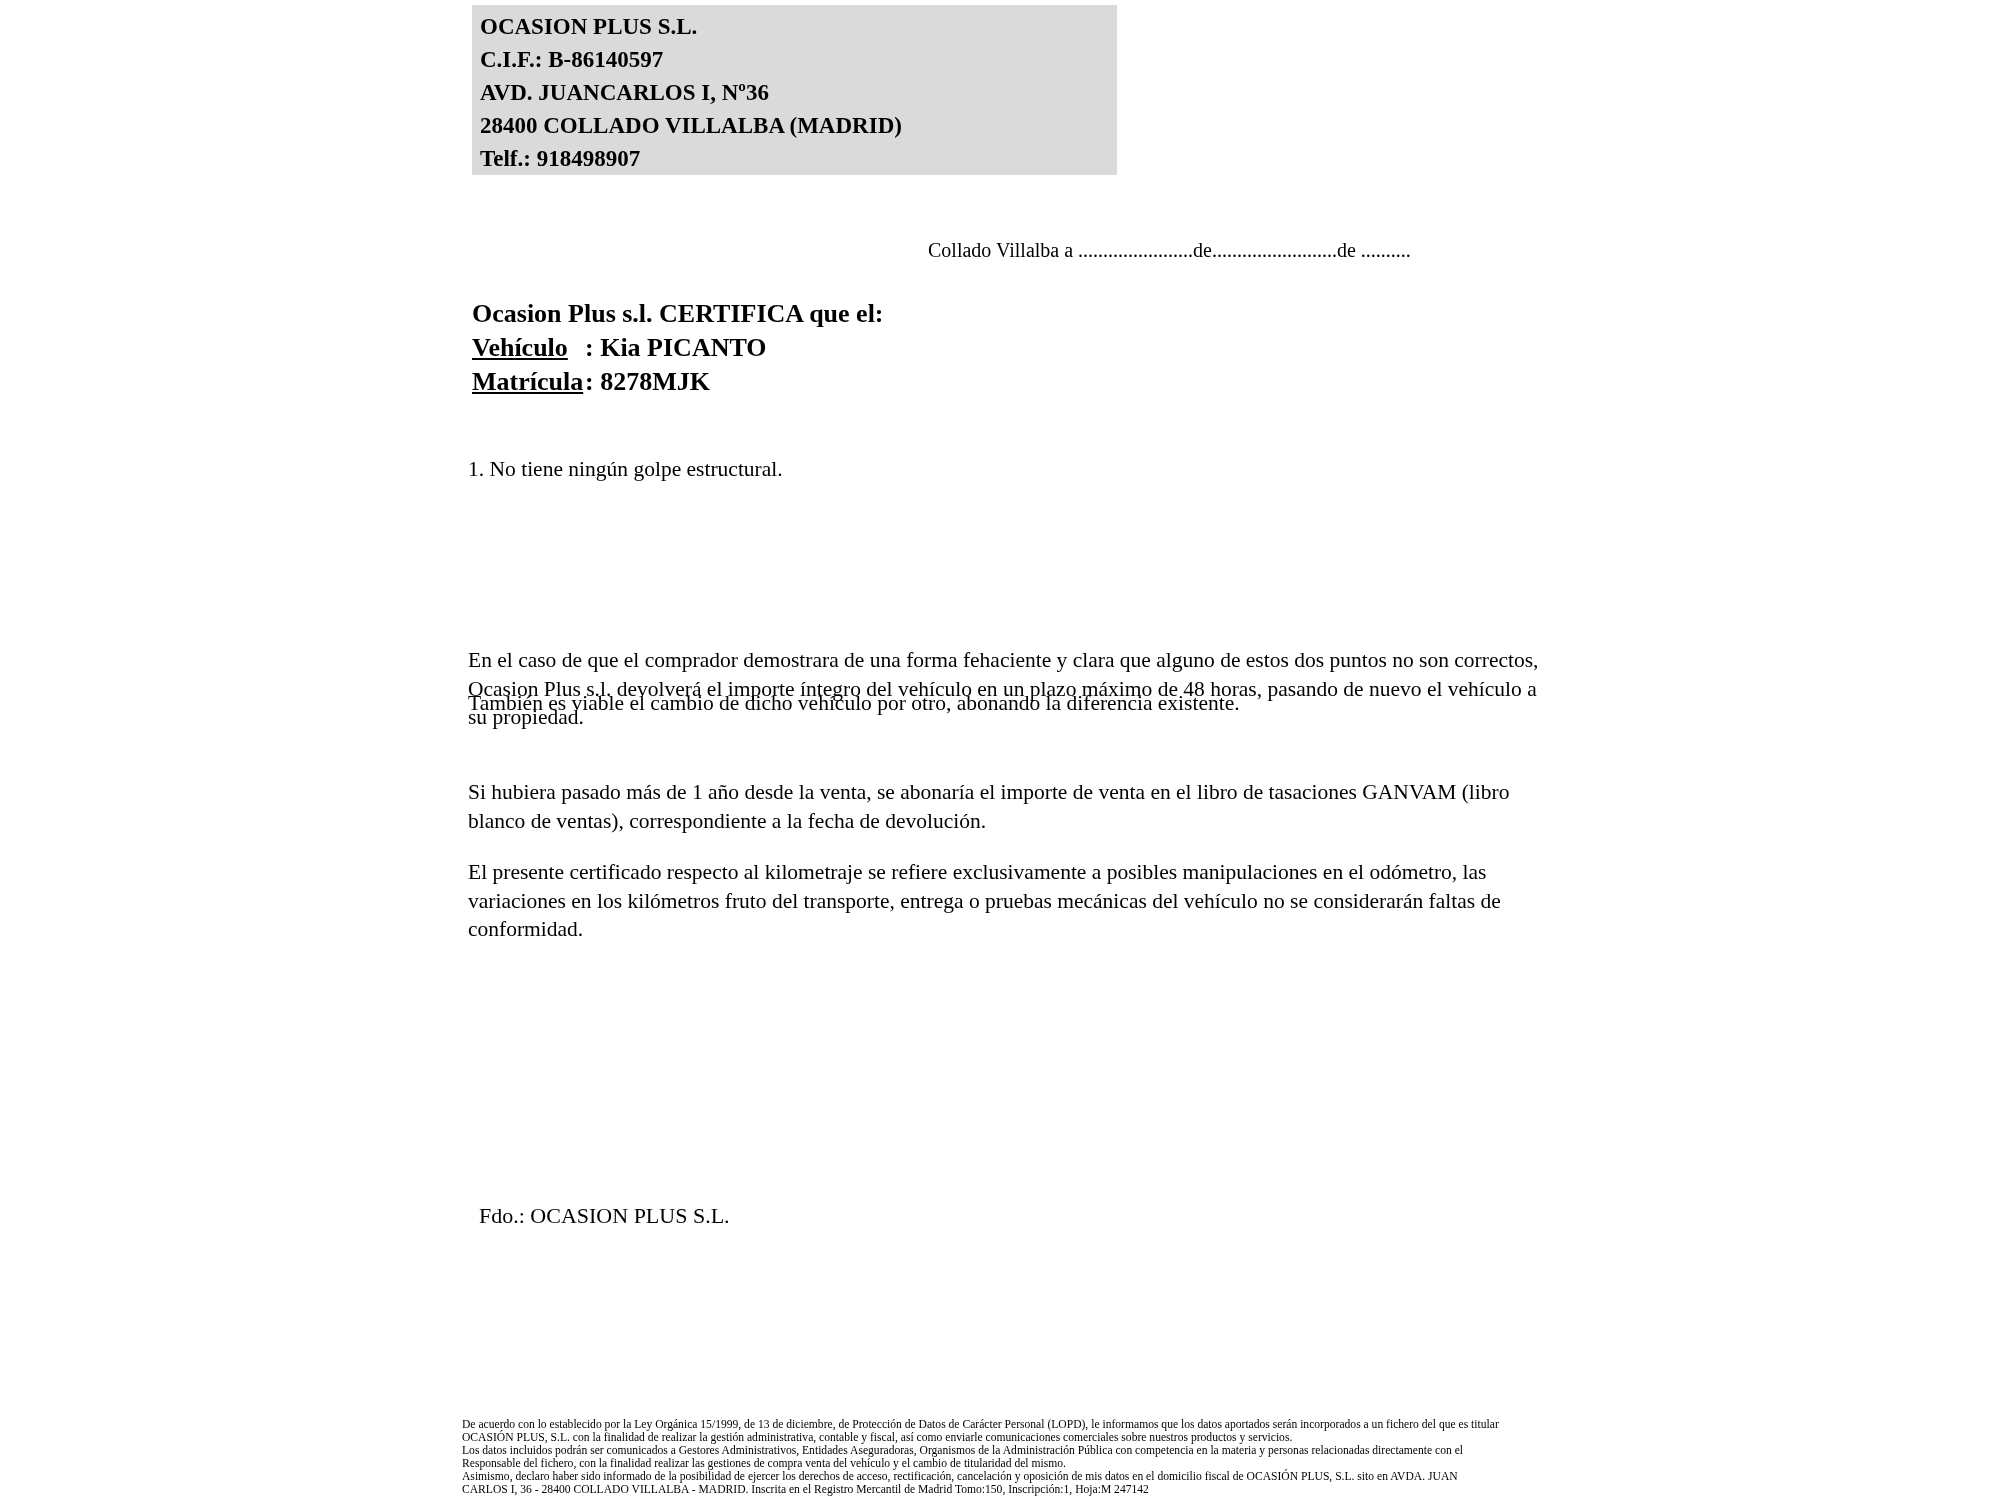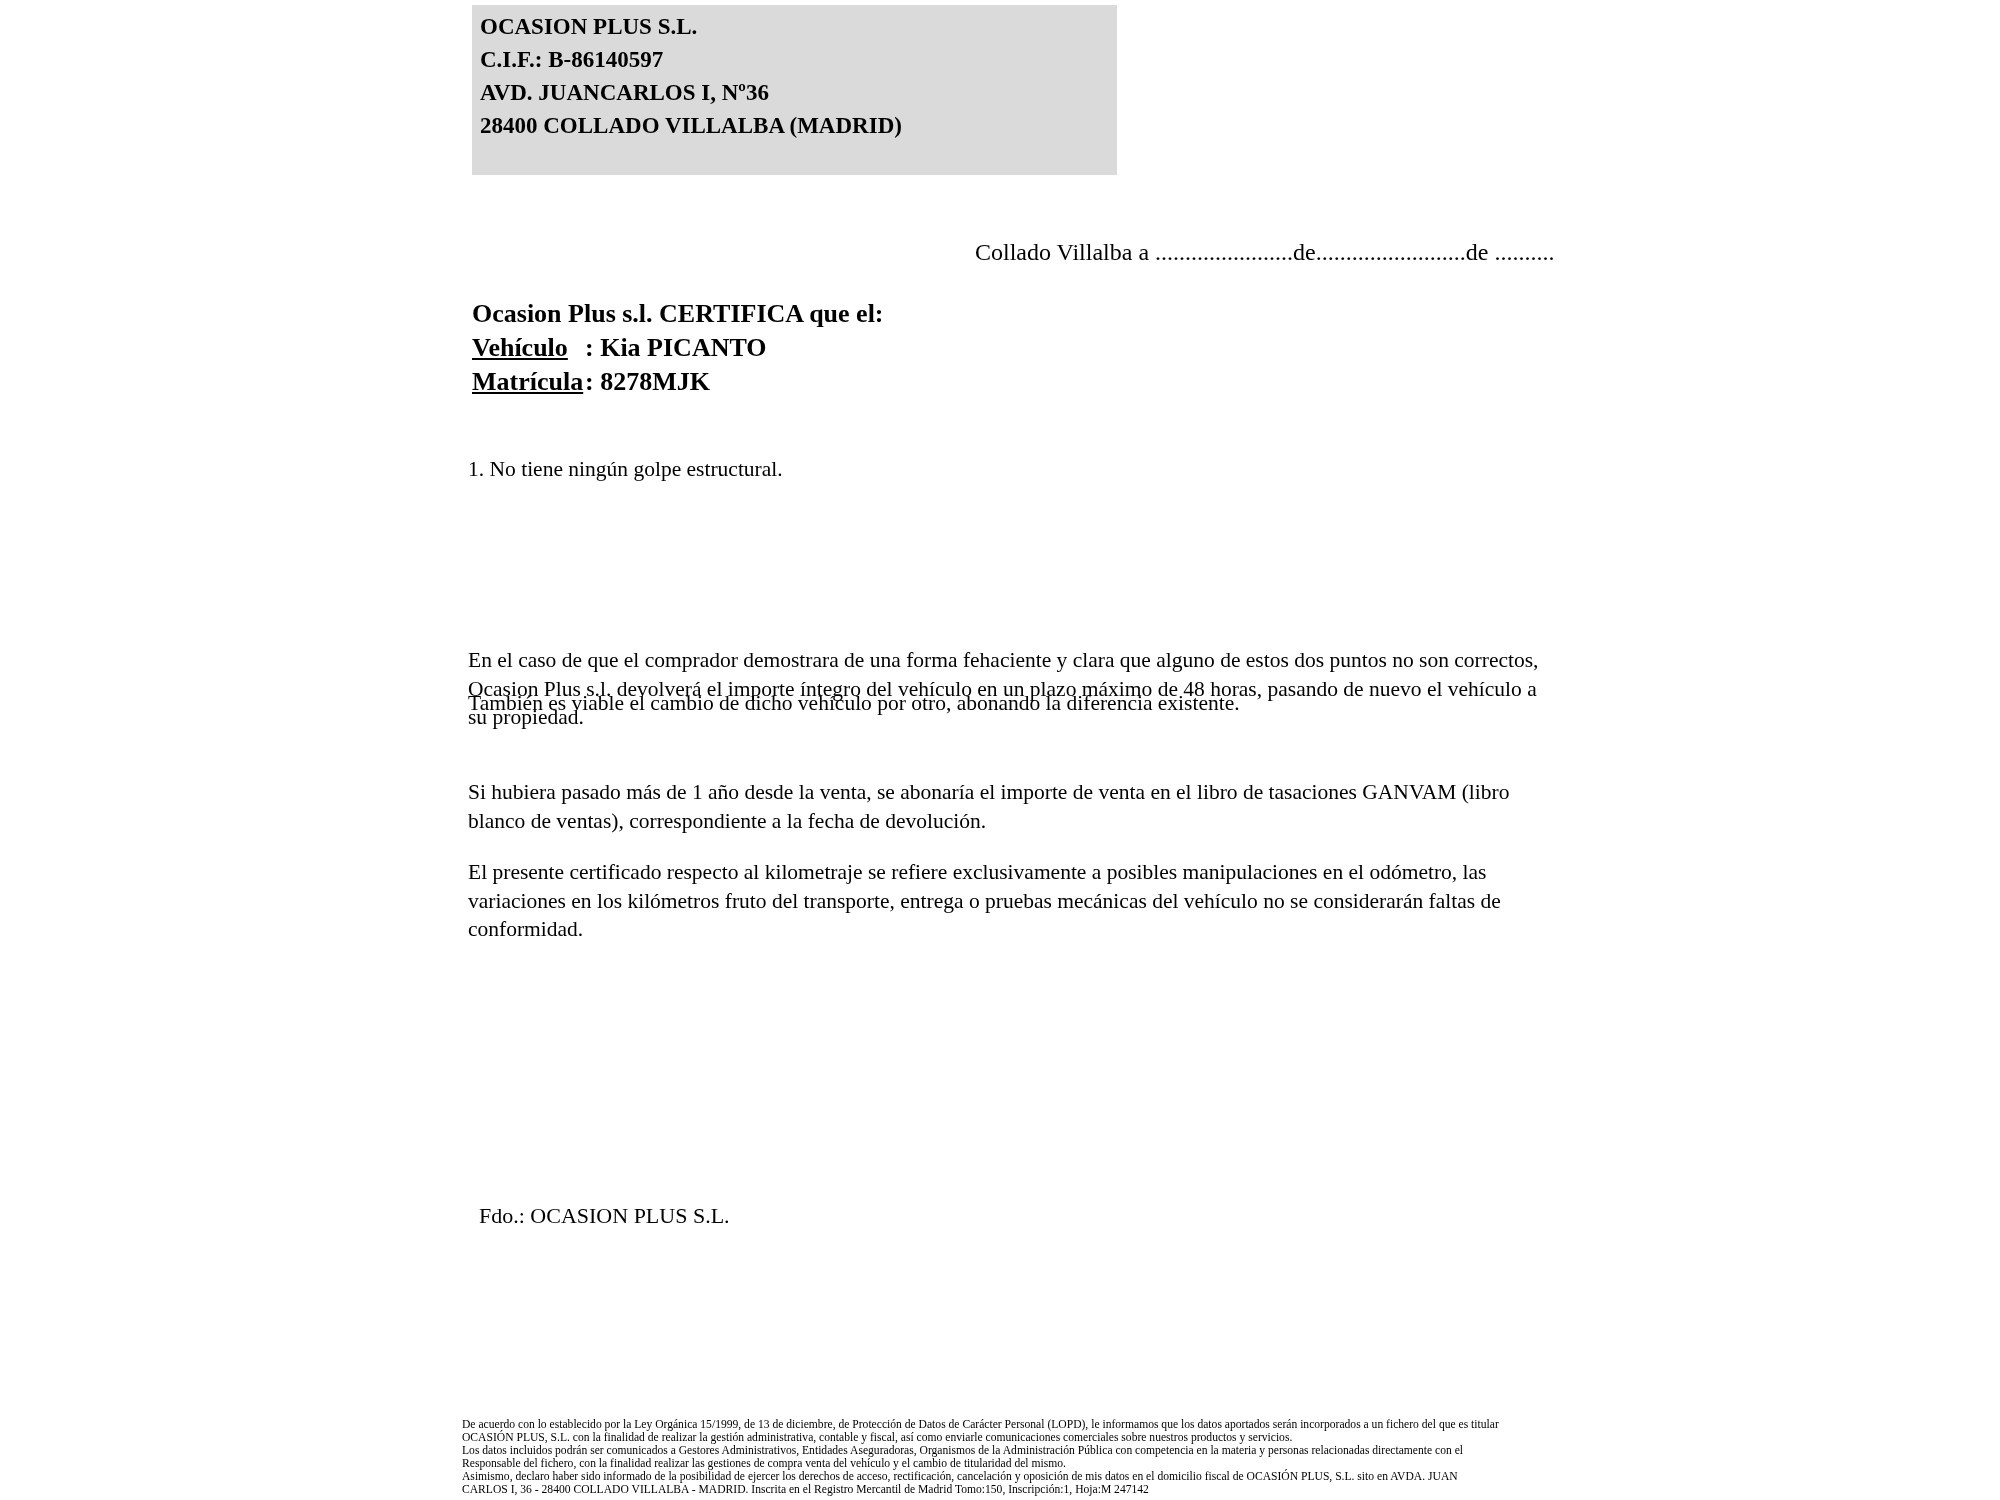--- a/index.html
+++ b/index.html
@@ -27,23 +27,23 @@
     padding: 5px 0 0 8px;
   }
   .company-box .co-line {
     font-weight: bold;
     font-size: 23px;
     line-height: 33px;
     white-space: nowrap;
   }
   .date-line {
     position: absolute;
-    left: 975px;
+    left: 928px;
     top: 239px;
-    font-size: 24px;
+    font-size: 20px;
     white-space: nowrap;
   }
   .certify-block {
     position: absolute;
     left: 472px;
     top: 297px;
     font-size: 26px;
     font-weight: bold;
   }
   .certify-intro {
@@ -104,20 +104,21 @@
 </head>
 <body>
 
 <div class="page">
 
   <div class="company-box">
     <div class="co-line">OCASION PLUS S.L.</div>
     <div class="co-line">C.I.F.: B-86140597</div>
     <div class="co-line">AVD. JUANCARLOS I, Nº36</div>
     <div class="co-line">28400 COLLADO VILLALBA (MADRID)</div>
+    <div class="co-line">Telf.: 918498907</div>
   </div>
 
   <div class="date-line">Collado Villalba a .......................de.........................de ..........</div>
 
   <div class="certify-block">
     <div class="certify-intro">Ocasion Plus s.l. CERTIFICA que el:</div>
     <div class="cert-row">
       <span class="cert-label">Vehículo</span><span class="cert-value">: Kia PICANTO</span>
     </div>
     <div class="cert-row">

